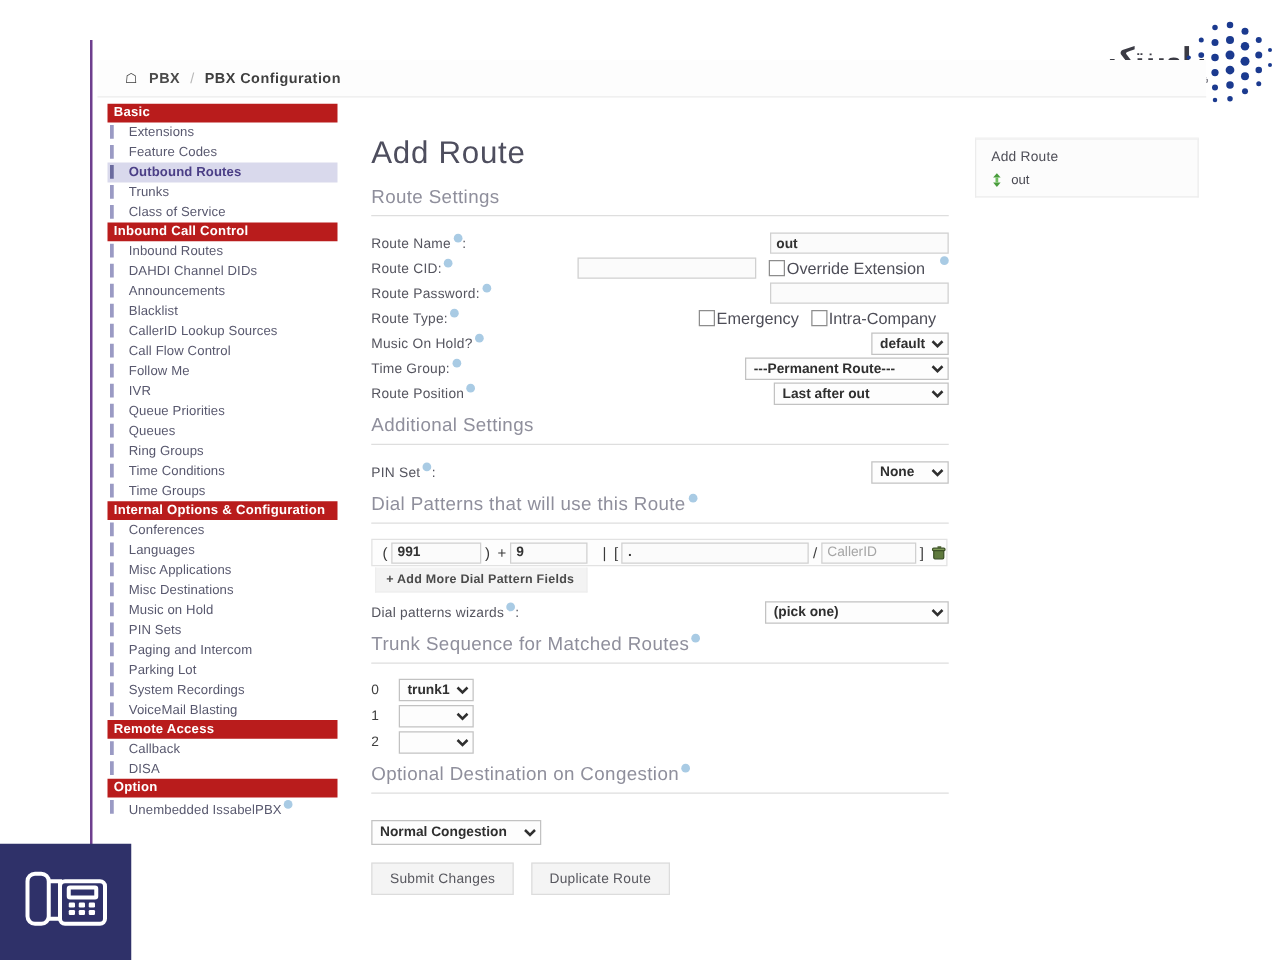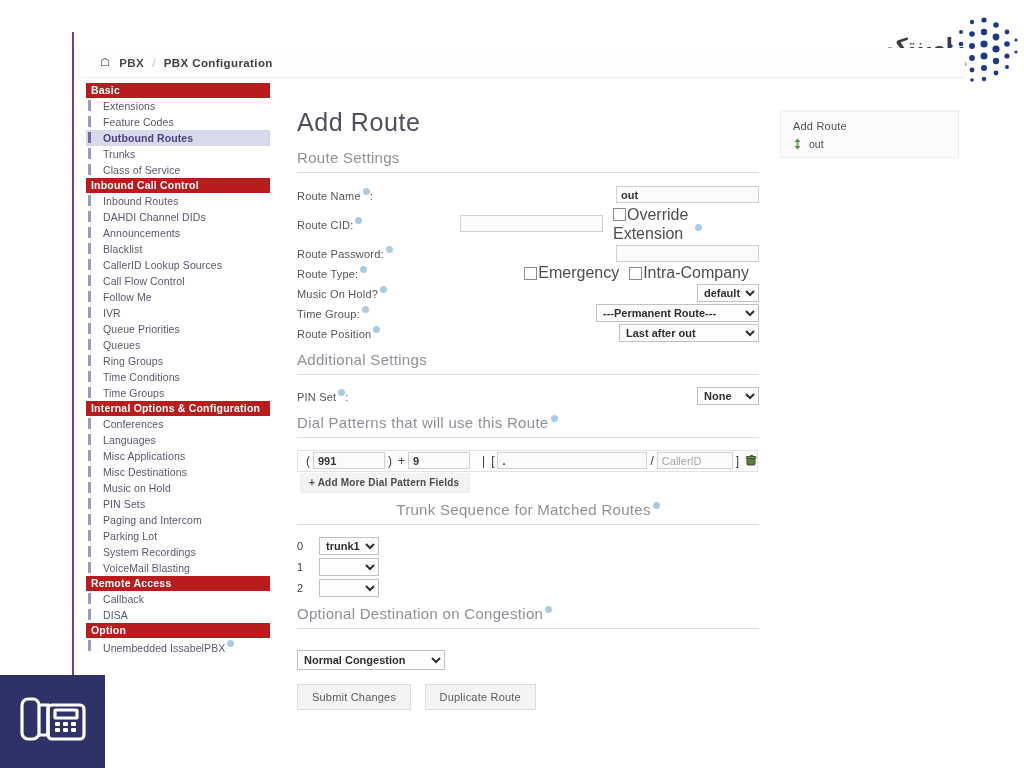--- a/index.html
+++ b/index.html
@@ -210,32 +210,32 @@
     color: #2f2f2f;
     padding: 0 2px;
     box-sizing: border-box;
   }
   .sel-sm { width: 62px; }
   .sel-md { width: 140px; }
   .sel-lg { width: 163px; }
   .sel-xl { width: 147px; }
   .sel-trunk { width: 60px; border: 1px solid #8fb7d8; }
   .sel-blank { width: 60px; }
-  .sel-cong { width: 148px; border: 1px solid #888; }
+  .sel-cong { width: 136px; border: 1px solid #888; }
 
   .cbx {
     width: 11px; height: 11px;
     border: 1px solid #8d8d8d;
     background: #fff;
     display: inline-block;
     margin-right: 1px;
     vertical-align: middle;
   }
   .cbx-label {
-    font-size: 16px;
+    font-size: 13px;
     color: #4d4d57;
     margin-right: 10px;
     vertical-align: middle;
   }
 
   
   .dp-row {
     display: flex;
     align-items: center;
     border: 1px solid #e2e2e2;
@@ -523,22 +523,30 @@
         <svg width="13" height="13" viewBox="0 0 13 13">
           <rect x="2" y="4" width="8" height="7" rx="1" fill="#5f7a3d" stroke="#3d5226"></rect>
           <rect x="1" y="2.5" width="10" height="2" rx="1" fill="#7d9a55" stroke="#3d5226"></rect>
           <rect x="5" y="1" width="3" height="1.5" fill="#4a6130"></rect>
         </svg>
       </span>
     </div>
     <div class="addmore">+ Add More Dial Pattern Fields</div>
 
     
-
-    <div class="section-label" style="margin-top:8px;text-align:center;">
+    <div class="frow" style="margin-top:6px;">
+      <div class="flabel"><span>Dial patterns wizards</span><span class="help-dot"></span><span>:</span></div>
+      <div class="fctl">
+        <select class="sel sel-xl">
+          <option>(pick one)</option>
+        </select>
+      </div>
+    </div>
+
+    <div class="section-label" style="margin-top:8px;">
       <span>Trunk Sequence for Matched Routes</span><span class="help-dot"></span>
     </div>
     <hr class="hr">
 
     
     <div class="trunk-row">
       <div class="trunk-idx">0</div>
       <select class="sel sel-trunk">
         <option>trunk1</option>
       </select>

